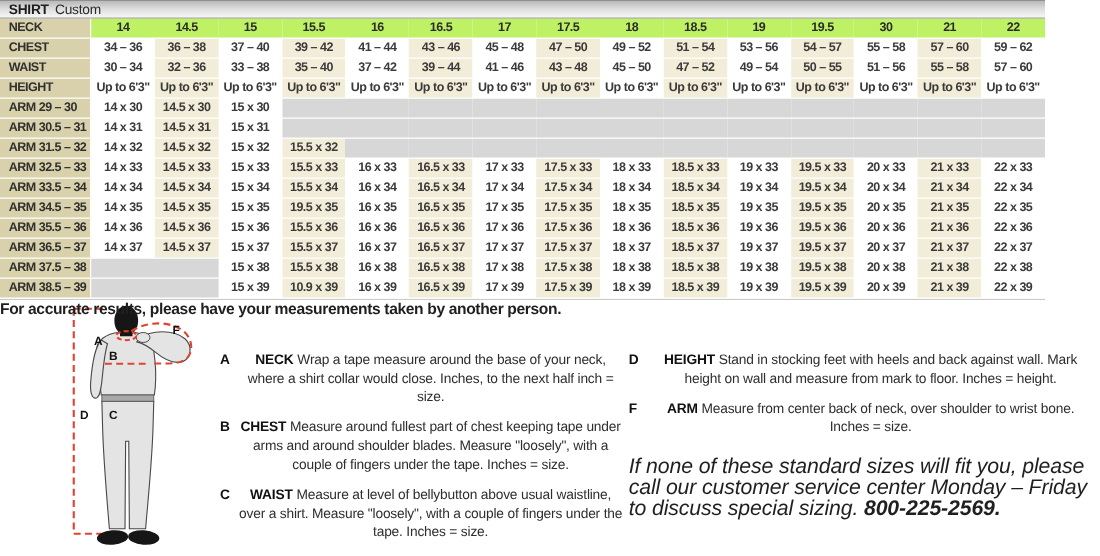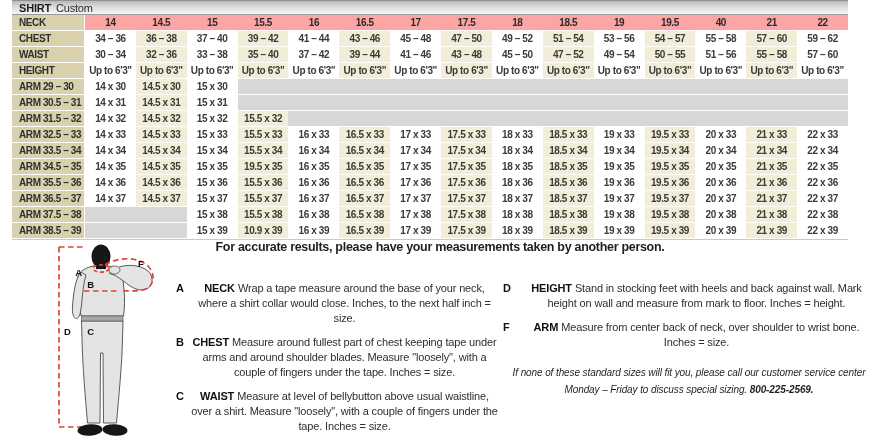--- a/index.html
+++ b/index.html
@@ -1,59 +1,59 @@
 <!DOCTYPE html>
 <html><head>
 <meta charset="utf-8">
 <style>
   * { margin:0; padding:0; box-sizing:border-box; }
   html,body { background:#fff; }
   body { font-family:"Liberation Sans", sans-serif; color:#2e2e2e; }
   .page { position:relative; width:880px; height:445px; background:#fff; overflow:hidden; }
 
   
-  .size-chart { position:absolute; left:12px; top:0; width:836px; border-bottom:1px solid #c9c9c9; }
+  .size-chart { position:absolute; left:0; top:0; width:836px; border-bottom:1px solid #c9c9c9; }
   .titlebar {
     height:15px; line-height:15px; padding-left:7px;
     background:linear-gradient(180deg,#b9b9b9 0%,#dcdcdc 45%,#f7f7f7 100%);
     border-top:1px solid #8f8f8f; border-bottom:1px solid #9c9c9c;
     font-size:11px; letter-spacing:-0.2px;
   }
   .titlebar b { font-weight:bold; color:#1d1d1d; }
   .titlebar span.sub { font-weight:normal; color:#2a2a2a; margin-left:5px; }
   .grid-row {
     display:grid; grid-template-columns:73px repeat(15,1fr);
     height:16px; line-height:15px; border-bottom:1px solid #fff;
   }
   .cell {
     font-size:10px; font-weight:bold; letter-spacing:-0.4px;
     text-align:center; color:#3a3a3a; overflow:hidden; white-space:nowrap;
   }
   .cell.lab { text-align:left; padding-left:7px; background:#d8d1ab; color:#2f2f2f; border-right:1px solid #fff; }
-  .cell.hdr { background:#fca5a5; color:#2b2b2b; }
+  .cell.hdr { background:#bef264; color:#2b2b2b; }
   .cell.c0 { background:#fff; }
   .cell.c1 { background:#f2edd8; }
   .cell.empty { background:#d7d7d7; }
 
   
   .intro {
     position:absolute; left:0; top:240; width:880px; top:240px;
-    text-align:center; font-weight:bold; font-size:12.5px; line-height:15.5px;
+    font-weight:bold; font-size:12.5px; line-height:15.5px;
     letter-spacing:-0.3px; color:#1f1f1f;
   }
   .col { position:absolute; font-size:11px; line-height:15px; letter-spacing:-0.15px; color:#2e2e2e; }
   .col-left  { left:176px; top:281px; width:322px; }
   .col-right { left:503px; top:281px; width:372px; }
   .instr { display:flex; margin-bottom:9px; }
   .instr .letter { flex:0 0 15px; font-weight:bold; color:#111; }
   .instr .body { flex:1;text-align:center; }
   .instr .term { font-weight:bold; color:#111; margin-right:3px; }
   .note {
-    margin-top:14px; font-style:italic; font-size:10px; line-height:17px;
-    letter-spacing:-0.1px; color:#1f1f1f;text-align:center;
+    margin-top:14px; font-style:italic; font-size:17px; line-height:17px;
+    letter-spacing:-0.1px; color:#1f1f1f;
   }
   .note b { font-weight:bold; }
 
   .figure-wrap { position:absolute; left:2px; top:239px; width:158px; height:206px; }
 </style>
 </head>
 <body>
 
 <div class="page">
 
@@ -69,21 +69,21 @@
           <div class="cell hdr">15</div>
           <div class="cell hdr">15.5</div>
           <div class="cell hdr">16</div>
           <div class="cell hdr">16.5</div>
           <div class="cell hdr">17</div>
           <div class="cell hdr">17.5</div>
           <div class="cell hdr">18</div>
           <div class="cell hdr">18.5</div>
           <div class="cell hdr">19</div>
           <div class="cell hdr">19.5</div>
-          <div class="cell hdr">40</div>
+          <div class="cell hdr">30</div>
           <div class="cell hdr">21</div>
           <div class="cell hdr">22</div>
         </div>
         <div class="grid-row">
           <div class="cell lab">CHEST</div>
           <div class="cell c0">34 – 36</div>
           <div class="cell c1">36 – 38</div>
           <div class="cell c0">37 – 40</div>
           <div class="cell c1">39 – 42</div>
           <div class="cell c0">41 – 44</div>

